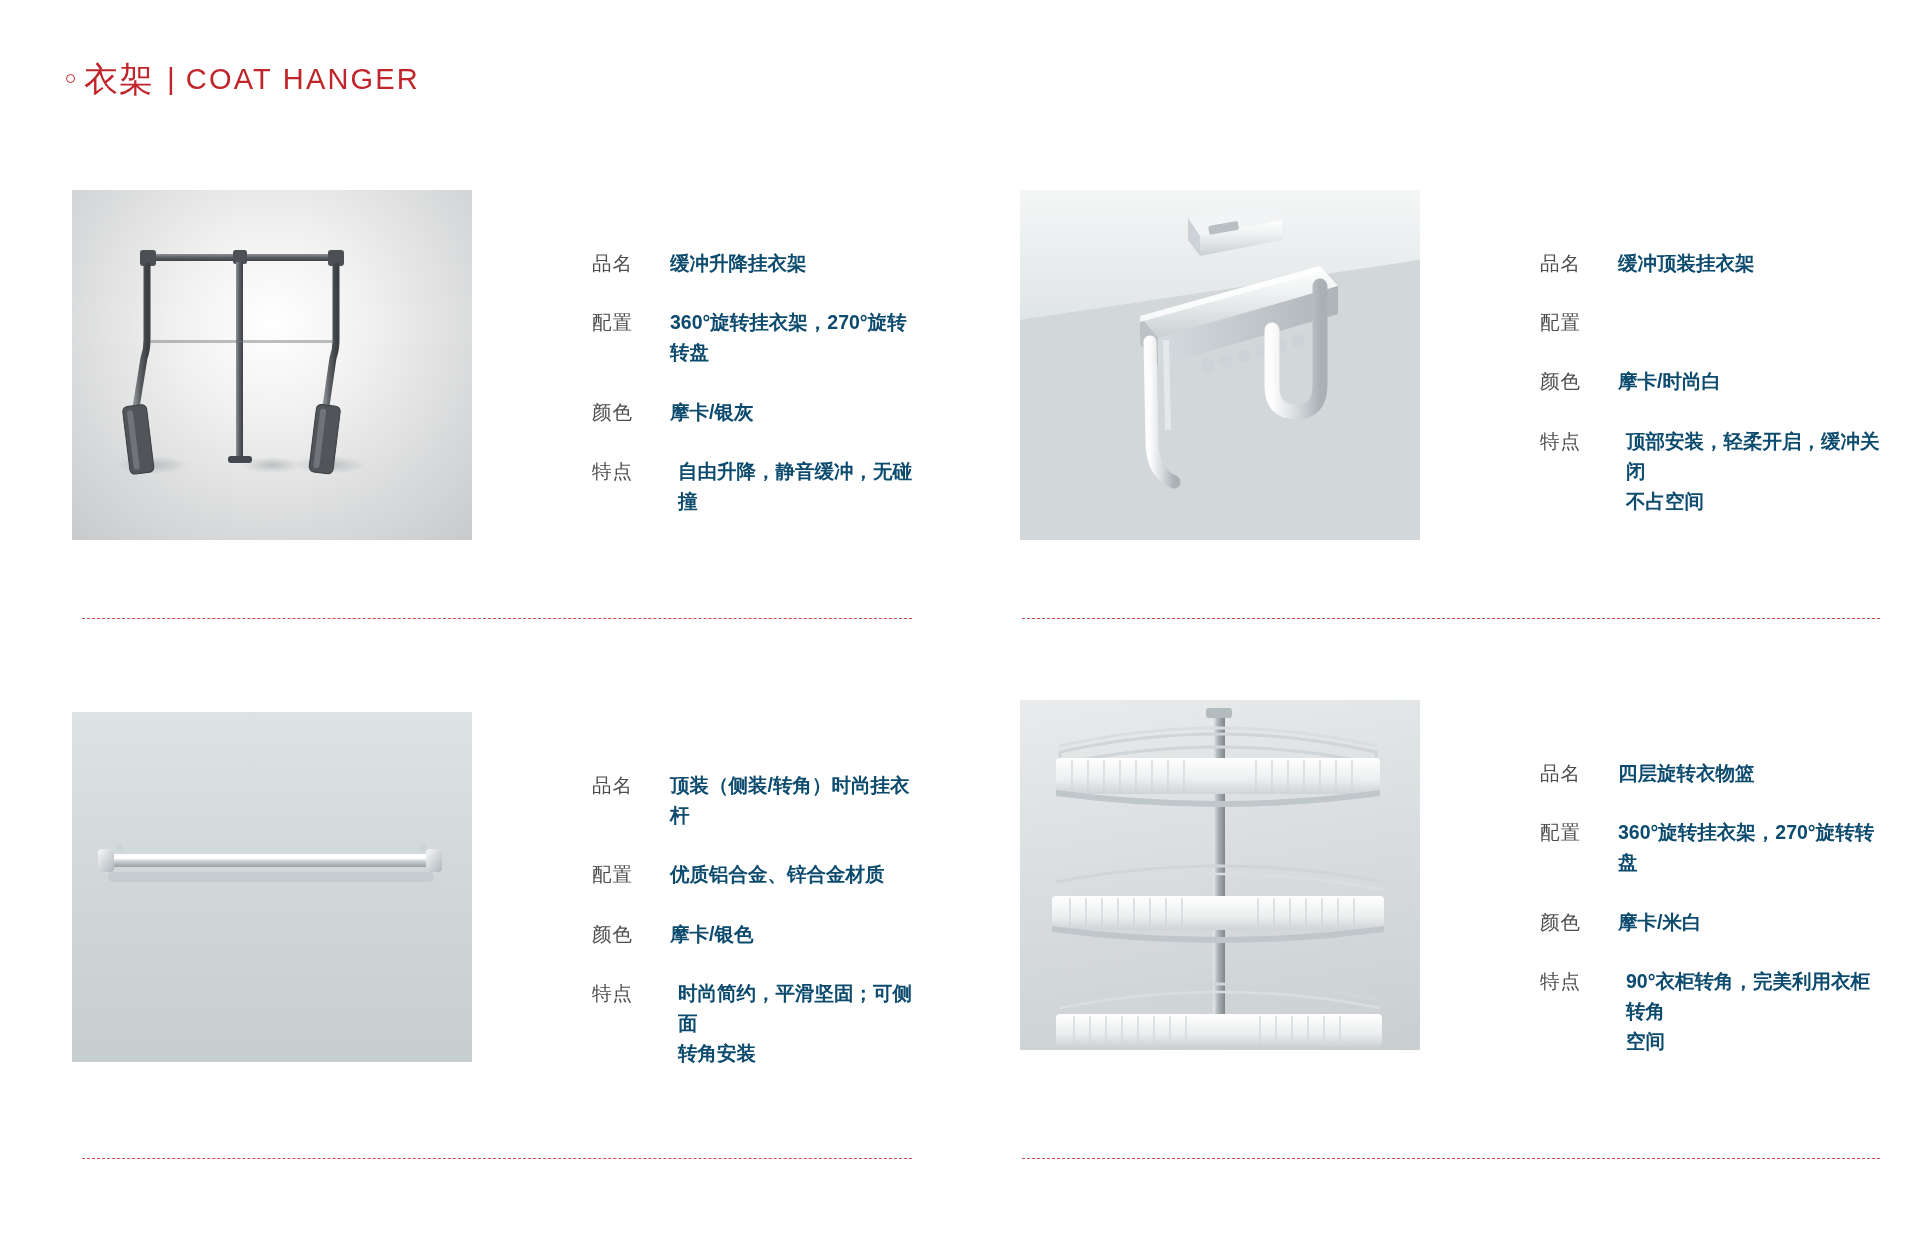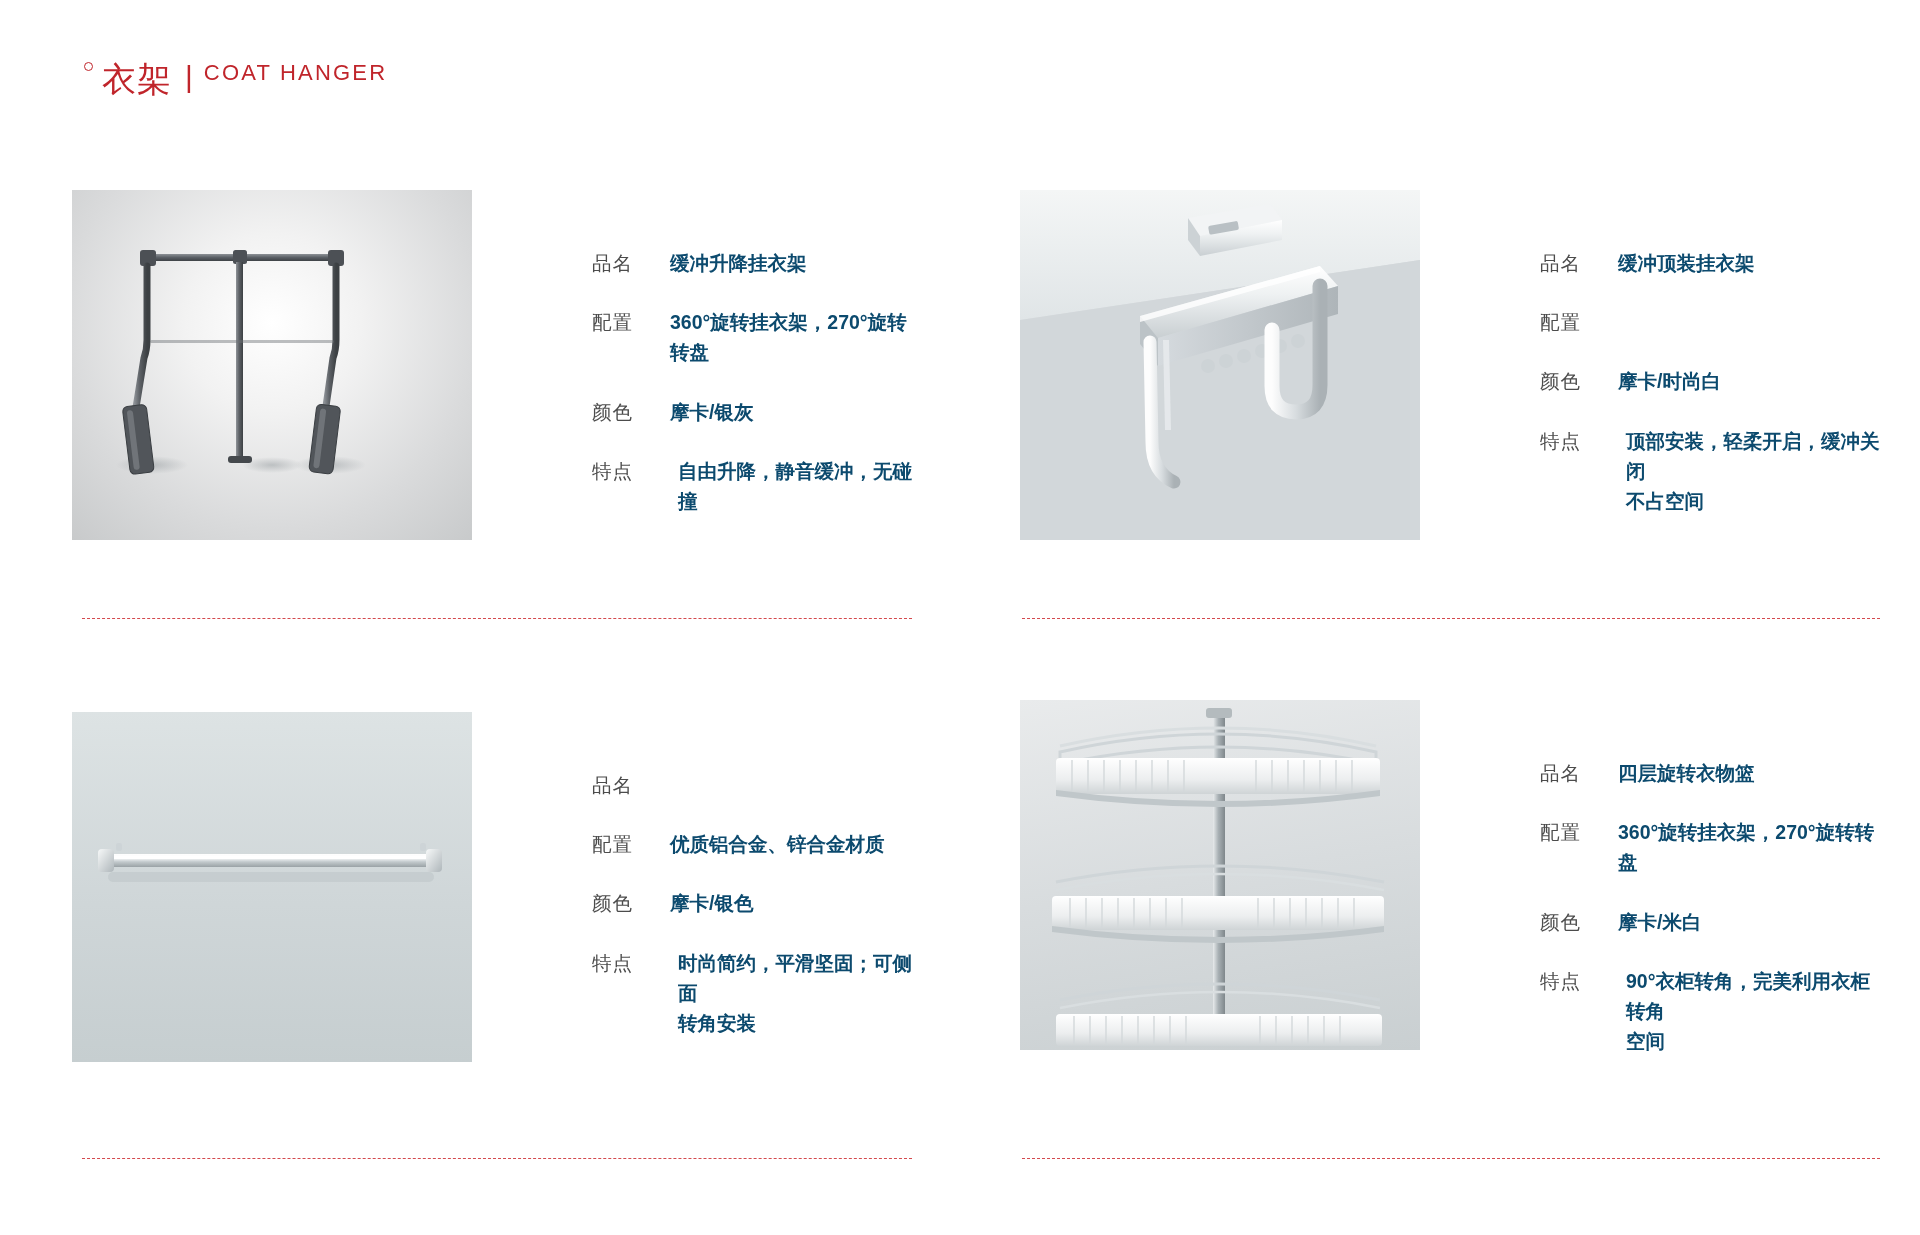--- a/index.html
+++ b/index.html
@@ -13,24 +13,24 @@
     position: relative;
     width: 1920px;
     height: 1235px;
     background: #ffffff;
     overflow: hidden;
   }
 
   
   .header {
     position: absolute;
-    left: 84px;
+    left: 66px;
     top: 62px;
     display: flex;
-    align-items: flex-start;
+    align-items: center;
     gap: 0;
   }
   .header-dot {
     width: 9px;
     height: 9px;
     border: 1.5px solid #c0252b;
     border-radius: 50%;
     margin-right: 9px;
     margin-bottom: 2px;
   }
@@ -42,21 +42,21 @@
     font-weight: 400;
   }
   .header-sep {
     font-size: 30px;
     color: #c0252b;
     margin: 0 11px 0 13px;
     line-height: 1;
     font-weight: 300;
   }
   .header-en {
-    font-size: 22px;
+    font-size: 29px;
     color: #c0252b;
     letter-spacing: 2.2px;
     line-height: 1;
     font-weight: 400;
   }
 
   
   .grid {
     position: absolute;
     left: 0;
@@ -342,20 +342,21 @@
             <rect x="354" y="137" width="16" height="23" rx="4" fill="url(#g3cap)"></rect>
 
             <rect x="44" y="131" width="6" height="8" rx="2" fill="#c9d0d3" opacity="0.6"></rect>
             <rect x="348" y="131" width="6" height="8" rx="2" fill="#c9d0d3" opacity="0.6"></rect>
           </svg>
         </div>
 
         <div class="specs">
           <div class="spec-row">
             <span class="spec-key">品名</span>
+            <span class="spec-val">顶装（侧装/转角）时尚挂衣杆</span>
           </div>
           <div class="spec-row">
             <span class="spec-key">配置</span>
             <span class="spec-val">优质铝合金、锌合金材质</span>
           </div>
           <div class="spec-row">
             <span class="spec-key">颜色</span>
             <span class="spec-val">摩卡/银色</span>
           </div>
           <div class="spec-row">

